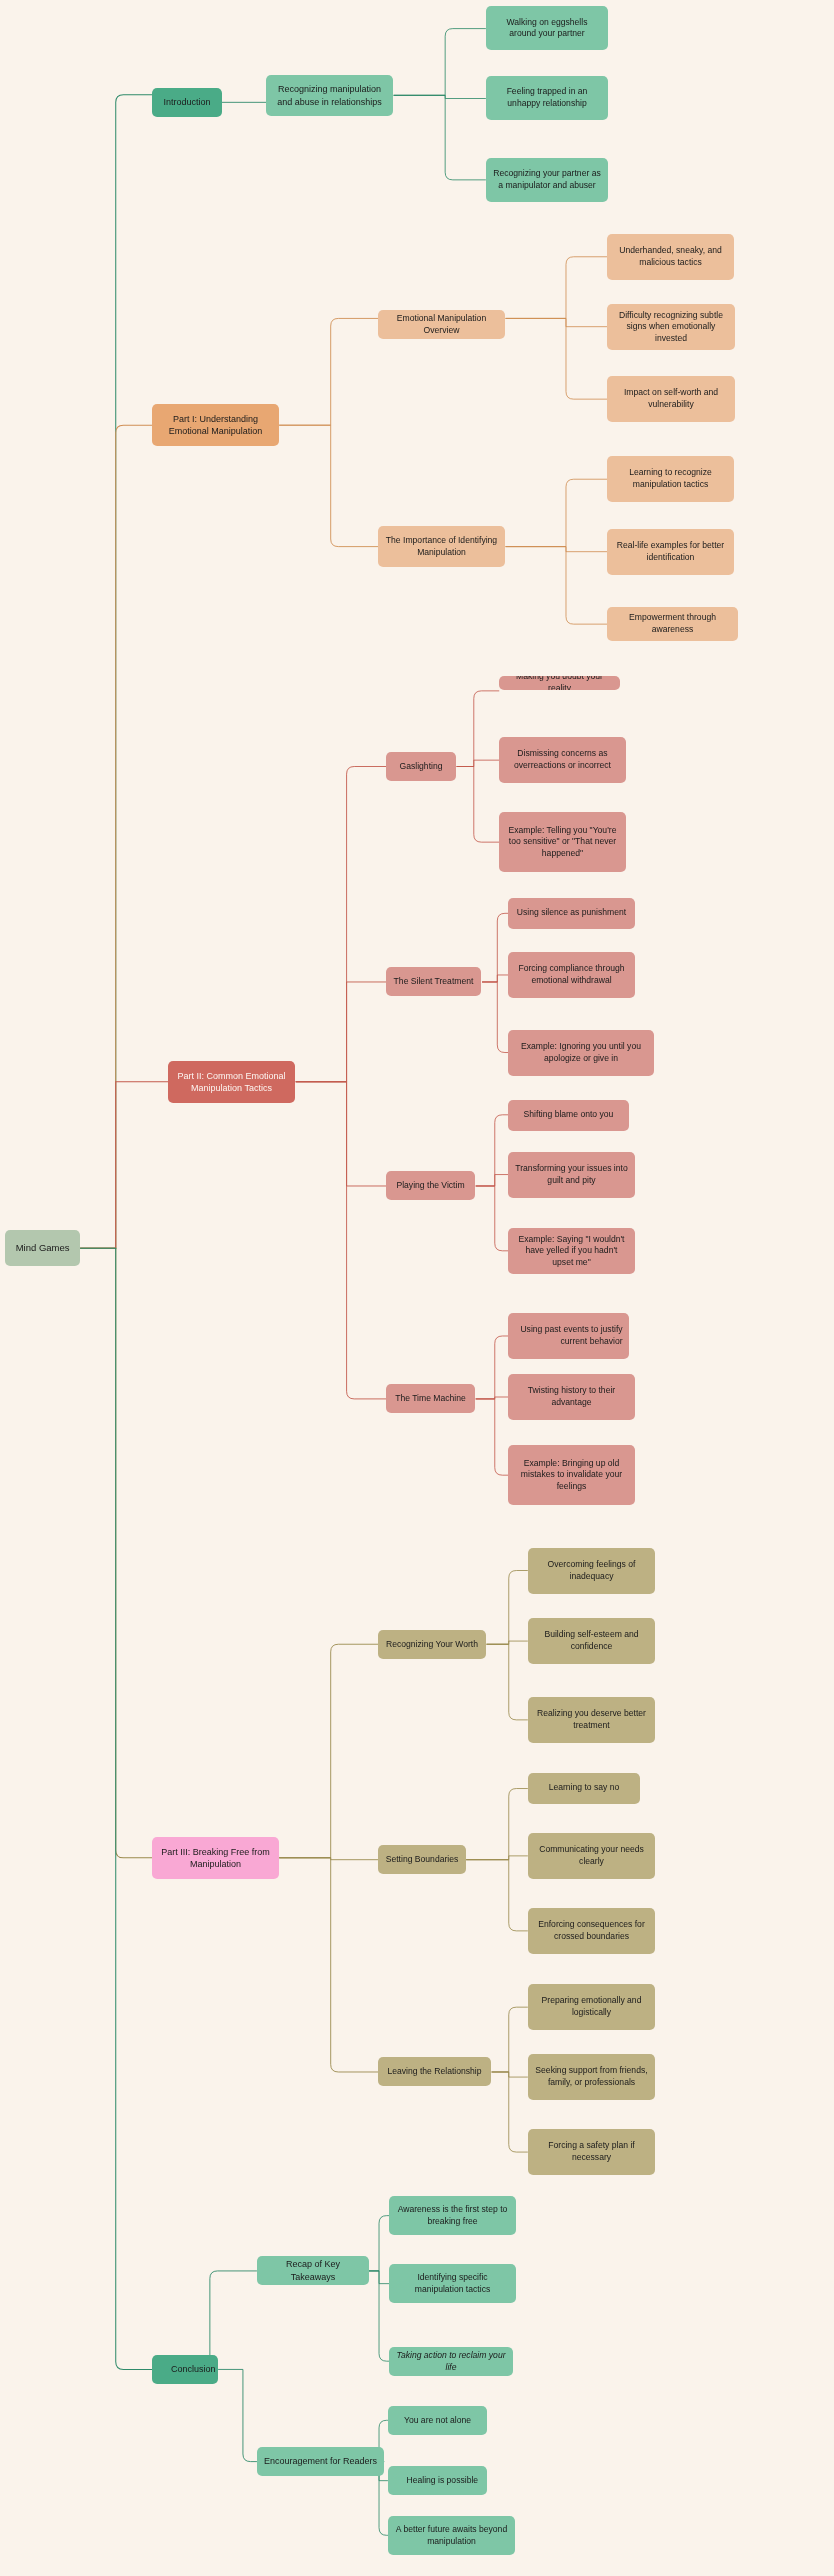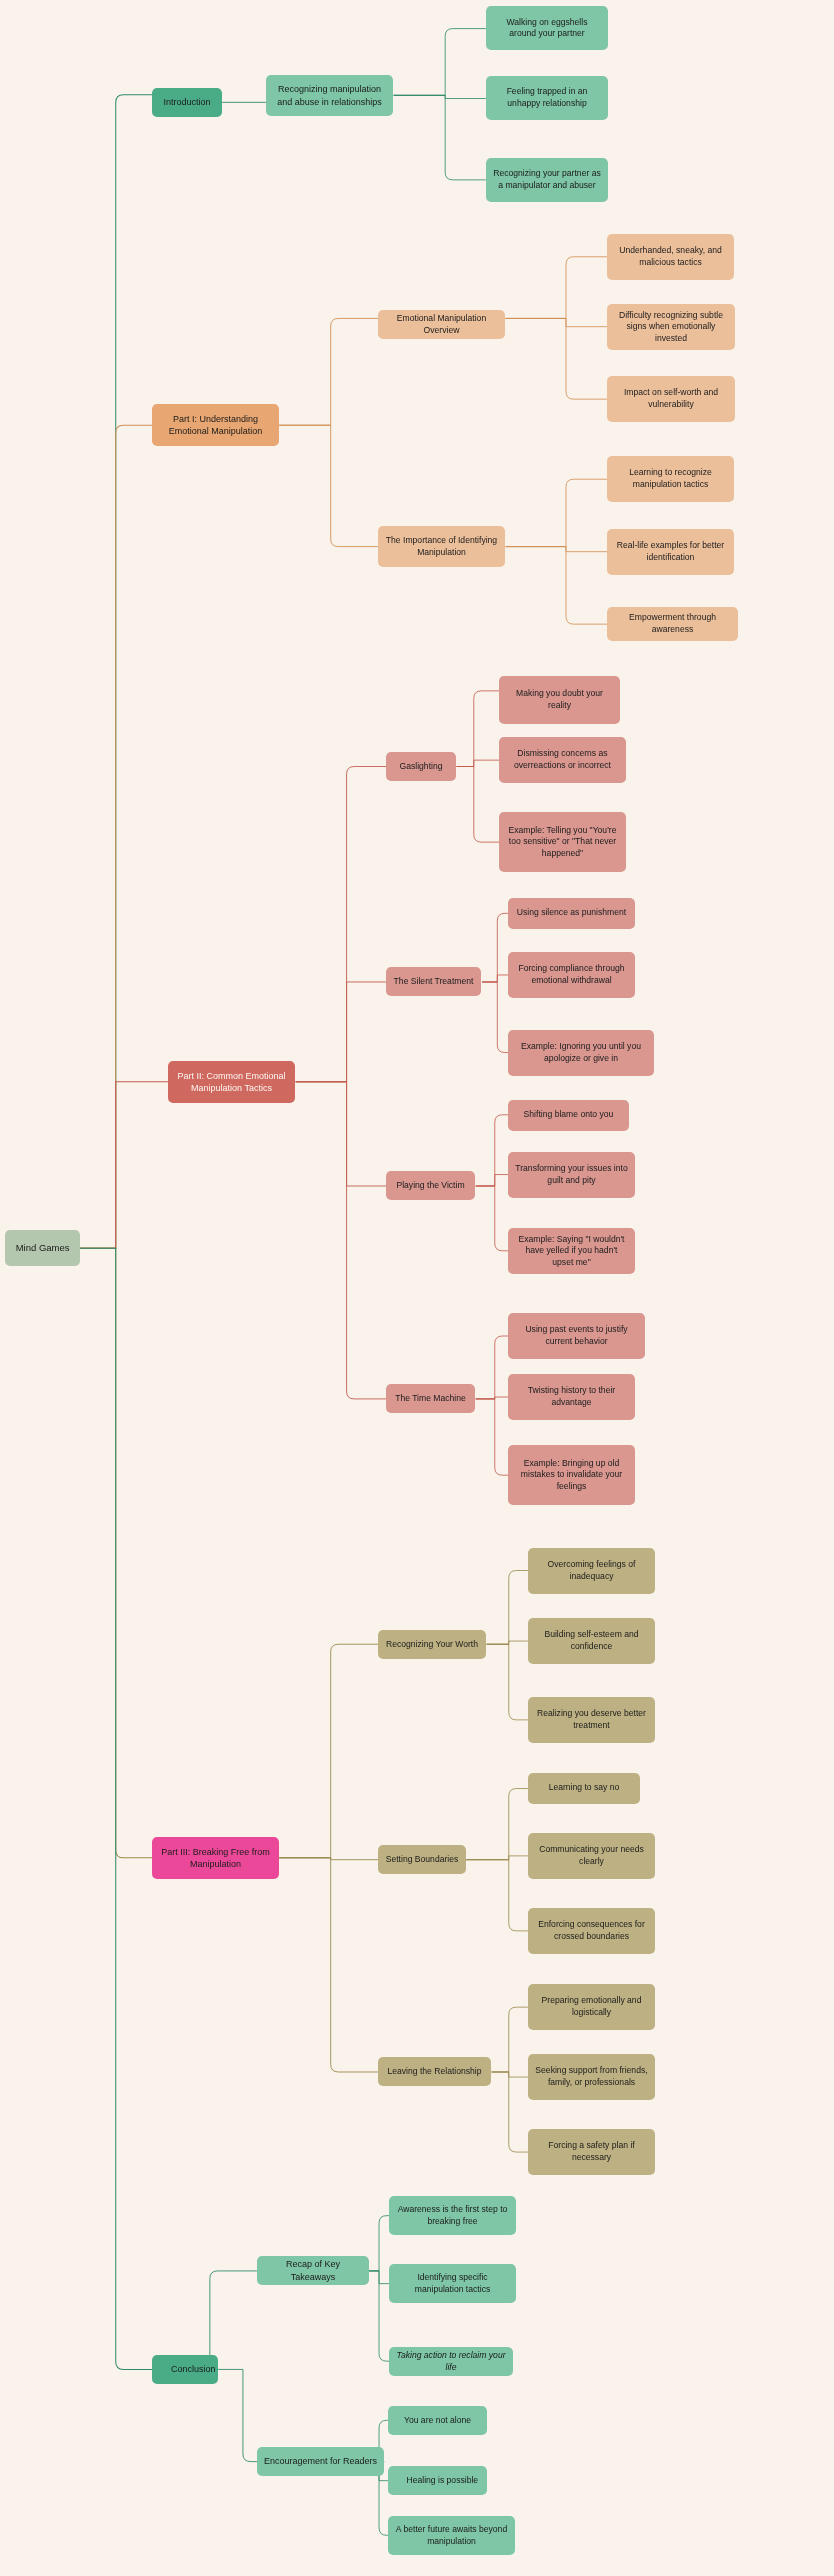--- a/index.html
+++ b/index.html
@@ -42,21 +42,21 @@
   .node-root      { background:#b3c7ae; font-size:9.5px; }
   .node-l1-green  { background:#4aab87; font-size:9px; }
   .node-l2-green  { background:#7ec6a6; font-size:9px; }
   .node-l3-green  { background:#7ec6a6; font-size:8.6px; }
   .node-l1-orange { background:#e8a772; font-size:9px; }
   .node-l2-orange { background:#ecbf9b; font-size:8.6px; }
   .node-l3-orange { background:#ecbf9b; font-size:8.6px; }
   .node-l1-red    { background:#cf695f; font-size:9px; color:#fdf6f2; }
   .node-l2-red    { background:#d99790; font-size:8.6px; }
   .node-l3-red    { background:#d99790; font-size:8.6px; }
-  .node-l1-olive  { background:#ec4899; font-size:9px; }
+  .node-l1-olive  { background:#f9a8d4; font-size:9px; }
   .node-l2-olive  { background:#bdb183; font-size:8.6px; }
   .node-l3-olive  { background:#bdb183; font-size:8.6px; }
 </style>
 </head>
 <body>
 
 <div id="canvas">
 
   <svg id="edges" viewBox="0 0 1313 4053" preserveAspectRatio="none" fill="none">
 
@@ -161,30 +161,30 @@
   <div class="node node-l3-green" id="l1" style="left: 486px; top: 76px; width: 122px; height: 44px;">Feeling trapped in an unhappy relationship</div>
   <div class="node node-l3-green" id="l2" style="left: 486px; top: 158px; width: 122px; height: 44px;">Recognizing your partner as a manipulator and abuser</div>
 
   <div class="node node-l3-orange" id="l3" style="left: 607px; top: 234px; width: 127px; height: 46px;">Underhanded, sneaky, and malicious tactics</div>
   <div class="node node-l3-orange" id="l4" style="left: 607px; top: 304px; width: 128px; height: 46px;">Difficulty recognizing subtle signs when emotionally invested</div>
   <div class="node node-l3-orange" id="l5" style="left: 607px; top: 376px; width: 128px; height: 46px;">Impact on self-worth and vulnerability</div>
   <div class="node node-l3-orange" id="l6" style="left: 607px; top: 456px; width: 127px; height: 46px;">Learning to recognize manipulation tactics</div>
   <div class="node node-l3-orange" id="l7" style="left: 607px; top: 529px; width: 127px; height: 46px;">Real-life examples for better identification</div>
   <div class="node node-l3-orange" id="l8" style="left: 607px; top: 607px; width: 131px; height: 34px;">Empowerment through awareness</div>
 
-  <div class="node node-l3-red" id="l9" style="left: 499px; top: 676px; width: 121px; height: 48px;">Making you doubt your reality</div>
+  <div class="node node-l3-red" id="l9" style="left: 499px; top: 676px; width: 121px; height: 14px;">Making you doubt your reality</div>
   <div class="node node-l3-red" id="l10" style="left: 499px; top: 737px; width: 127px; height: 46px;">Dismissing concerns as overreactions or incorrect</div>
   <div class="node node-l3-red" id="l11" style="left: 499px; top: 812px; width: 127px; height: 60px;">Example: Telling you "You're too sensitive" or "That never happened"</div>
   <div class="node node-l3-red" id="l12" style="left: 508px; top: 898px; width: 127px; height: 30.5px;">Using silence as punishment</div>
   <div class="node node-l3-red" id="l13" style="left: 508px; top: 952px; width: 127px; height: 46px;">Forcing compliance through emotional withdrawal</div>
   <div class="node node-l3-red" id="l14" style="left: 508px; top: 1030px; width: 146px; height: 46px;">Example: Ignoring you until you apologize or give in</div>
   <div class="node node-l3-red" id="l15" style="left: 508px; top: 1100px; width: 121px; height: 30.5px;">Shifting blame onto you</div>
   <div class="node node-l3-red" id="l16" style="left: 508px; top: 1152px; width: 127px; height: 46px;">Transforming your issues into guilt and pity</div>
   <div class="node node-l3-red" id="l17" style="left: 508px; top: 1228px; width: 127px; height: 46px;">Example: Saying "I wouldn't have yelled if you hadn't upset me"</div>
-  <div class="node node-l3-red" id="l18" style="left: 508px; top: 1313px; width: 137px; height: 46px;">Using past events to justify current behavior</div>
+  <div class="node node-l3-red" id="l18" style="left: 508px; top: 1313px; width: 121px; height: 46px; text-align: right;">Using past events to justify current behavior</div>
   <div class="node node-l3-red" id="l19" style="left: 508px; top: 1374px; width: 127px; height: 46px;">Twisting history to their advantage</div>
   <div class="node node-l3-red" id="l20" style="left: 508px; top: 1445px; width: 127px; height: 60px;">Example: Bringing up old mistakes to invalidate your feelings</div>
 
   <div class="node node-l3-olive" id="l21" style="left: 528px; top: 1548px; width: 127px; height: 46px;">Overcoming feelings of inadequacy</div>
   <div class="node node-l3-olive" id="l22" style="left: 528px; top: 1618px; width: 127px; height: 46px;">Building self-esteem and confidence</div>
   <div class="node node-l3-olive" id="l23" style="left: 528px; top: 1697px; width: 127px; height: 46px;">Realizing you deserve better treatment</div>
   <div class="node node-l3-olive" id="l24" style="left: 528px; top: 1773px; width: 112px; height: 30.5px;">Learning to say no</div>
   <div class="node node-l3-olive" id="l25" style="left: 528px; top: 1833px; width: 127px; height: 46px;">Communicating your needs clearly</div>
   <div class="node node-l3-olive" id="l26" style="left: 528px; top: 1908px; width: 127px; height: 46px;">Enforcing consequences for crossed boundaries</div>
   <div class="node node-l3-olive" id="l27" style="left: 528px; top: 1984px; width: 127px; height: 46px;">Preparing emotionally and logistically</div>

